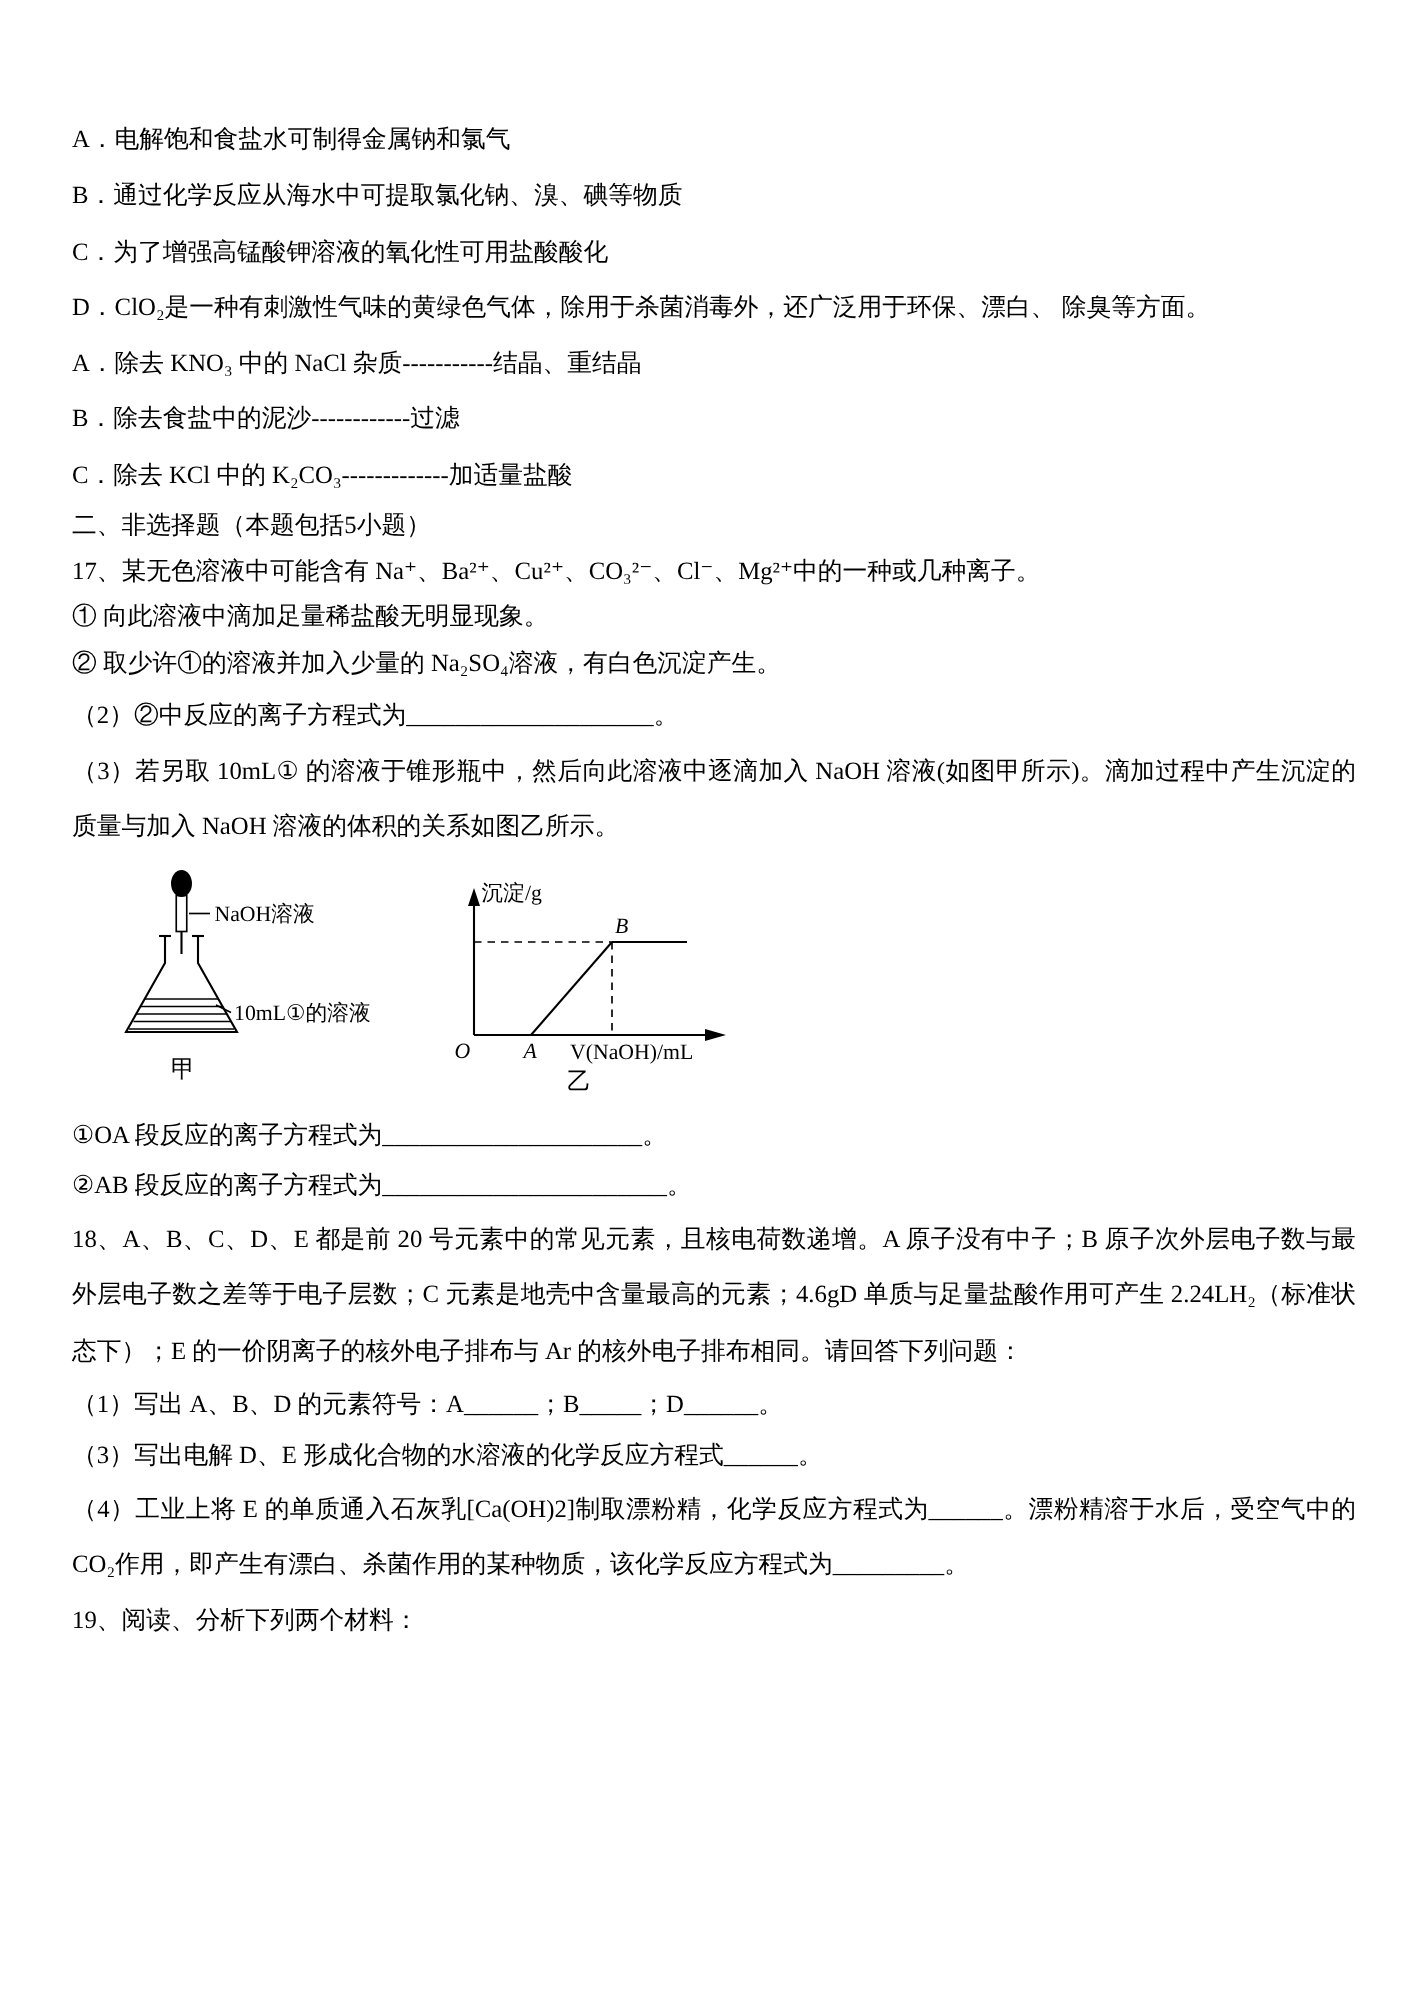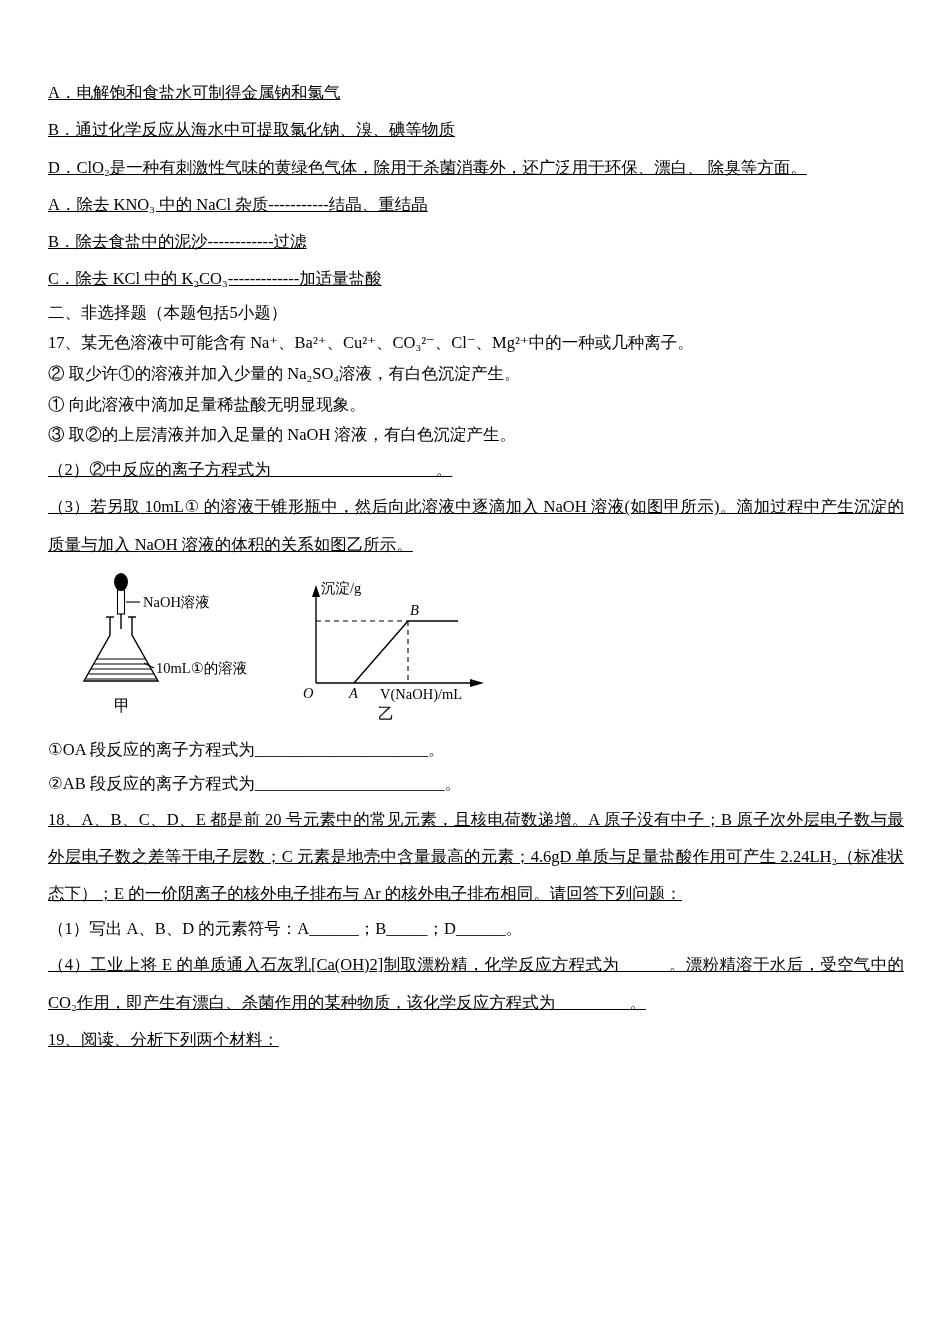--- a/index.html
+++ b/index.html
@@ -4,51 +4,51 @@
 <style>
   * { margin:0; padding:0; box-sizing:border-box; }
   html, body { background:#ffffff; }
   body {
     width:950px; min-height:1344px;
     font-family:"Liberation Serif","DejaVu Serif",serif;
     color:#000;
     overflow:hidden;
   }
   .page { padding:74px 46px 24px 48px; font-size:16.5px; }
-  .para  { text-align:justify; line-height:2.26;text-decoration:underline; }
+  .para  { text-align:justify; line-height:2.26; }
   .tight { text-align:justify; line-height:1.86; }
   .semi  { text-align:justify; line-height:2.05; }
   .diagram-wrap { margin:8px 0 10px 10px; }
   svg { display:block; }
   svg text { font-family:"Liberation Serif","DejaVu Serif",serif; font-size:14.5px; fill:#000; }
   svg .caption { font-size:16px; }
   svg .it { font-style:italic; }
   .stroke { stroke:#000; fill:none; stroke-width:1.4; }
   .thin   { stroke:#000; fill:none; stroke-width:1.1; }
   .dash   { stroke:#000; fill:none; stroke-width:1.1; stroke-dasharray:5 4; }
 </style>
 </head>
 <body>
 
 <div class="page">
 
   <p class="para">A．电解饱和食盐水可制得金属钠和氯气</p>
   <p class="para">B．通过化学反应从海水中可提取氯化钠、溴、碘等物质</p>
+  <p class="para">C．为了增强高锰酸钾溶液的氧化性可用盐酸酸化</p>
   <p class="para">D．ClO₂是一种有刺激性气味的黄绿色气体，除用于杀菌消毒外，还广泛用于环保、漂白、 除臭等方面。</p>
 
   <p class="para">A．除去 KNO₃ 中的 NaCl 杂质-----------结晶、重结晶</p>
   <p class="para">B．除去食盐中的泥沙------------过滤</p>
   <p class="para">C．除去 KCl 中的 K₂CO₃-------------加适量盐酸</p>
 
   <p class="tight">二、非选择题（本题包括5小题）</p>
 
   <p class="tight">17、某无色溶液中可能含有 Na⁺、Ba²⁺、Cu²⁺、CO₃²⁻、Cl⁻、Mg²⁺中的一种或几种离子。</p>
+  <p class="tight">① 向此溶液中滴加足量稀盐酸无明显现象。</p>
   <p class="tight">② 取少许①的溶液并加入少量的 Na₂SO₄溶液，有白色沉淀产生。</p>
-  <p class="tight">① 向此溶液中滴加足量稀盐酸无明显现象。</p>
-  <p class="tight">③ 取②的上层清液并加入足量的 NaOH 溶液，有白色沉淀产生。</p>
   <p class="para">（2）②中反应的离子方程式为____________________。</p>
   <p class="para">（3）若另取 10mL① 的溶液于锥形瓶中，然后向此溶液中逐滴加入 NaOH 溶液(如图甲所示)。滴加过程中产生沉淀的质量与加入 NaOH 溶液的体积的关系如图乙所示。</p>
 
   <div class="diagram-wrap">
     <svg width="446" height="152" viewBox="0 0 446 152">
 
       <g>
 
         <ellipse cx="63" cy="11" rx="7" ry="9" fill="#000"></ellipse>
         <rect x="59.5" y="19" width="7" height="24" class="thin"></rect>
@@ -93,17 +93,18 @@
         <text class="caption" x="320" y="148">乙</text>
       </g>
     </svg>
   </div>
 
   <p class="semi">①OA 段反应的离子方程式为_____________________。</p>
   <p class="semi">②AB 段反应的离子方程式为_______________________。</p>
 
   <p class="para">18、A、B、C、D、E 都是前 20 号元素中的常见元素，且核电荷数递增。A 原子没有中子；B 原子次外层电子数与最外层电子数之差等于电子层数；C 元素是地壳中含量最高的元素；4.6gD 单质与足量盐酸作用可产生 2.24LH₂（标准状态下）；E 的一价阴离子的核外电子排布与 Ar 的核外电子排布相同。请回答下列问题：</p>
   <p class="semi">（1）写出 A、B、D 的元素符号：A______；B_____；D______。</p>
+  <p class="semi">（3）写出电解 D、E 形成化合物的水溶液的化学反应方程式______。</p>
   <p class="para">（4）工业上将 E 的单质通入石灰乳[Ca(OH)2]制取漂粉精，化学反应方程式为______。漂粉精溶于水后，受空气中的CO₂作用，即产生有漂白、杀菌作用的某种物质，该化学反应方程式为_________。</p>
 
   <p class="para">19、阅读、分析下列两个材料：</p>
 
 </div>
 
 </body></html>

